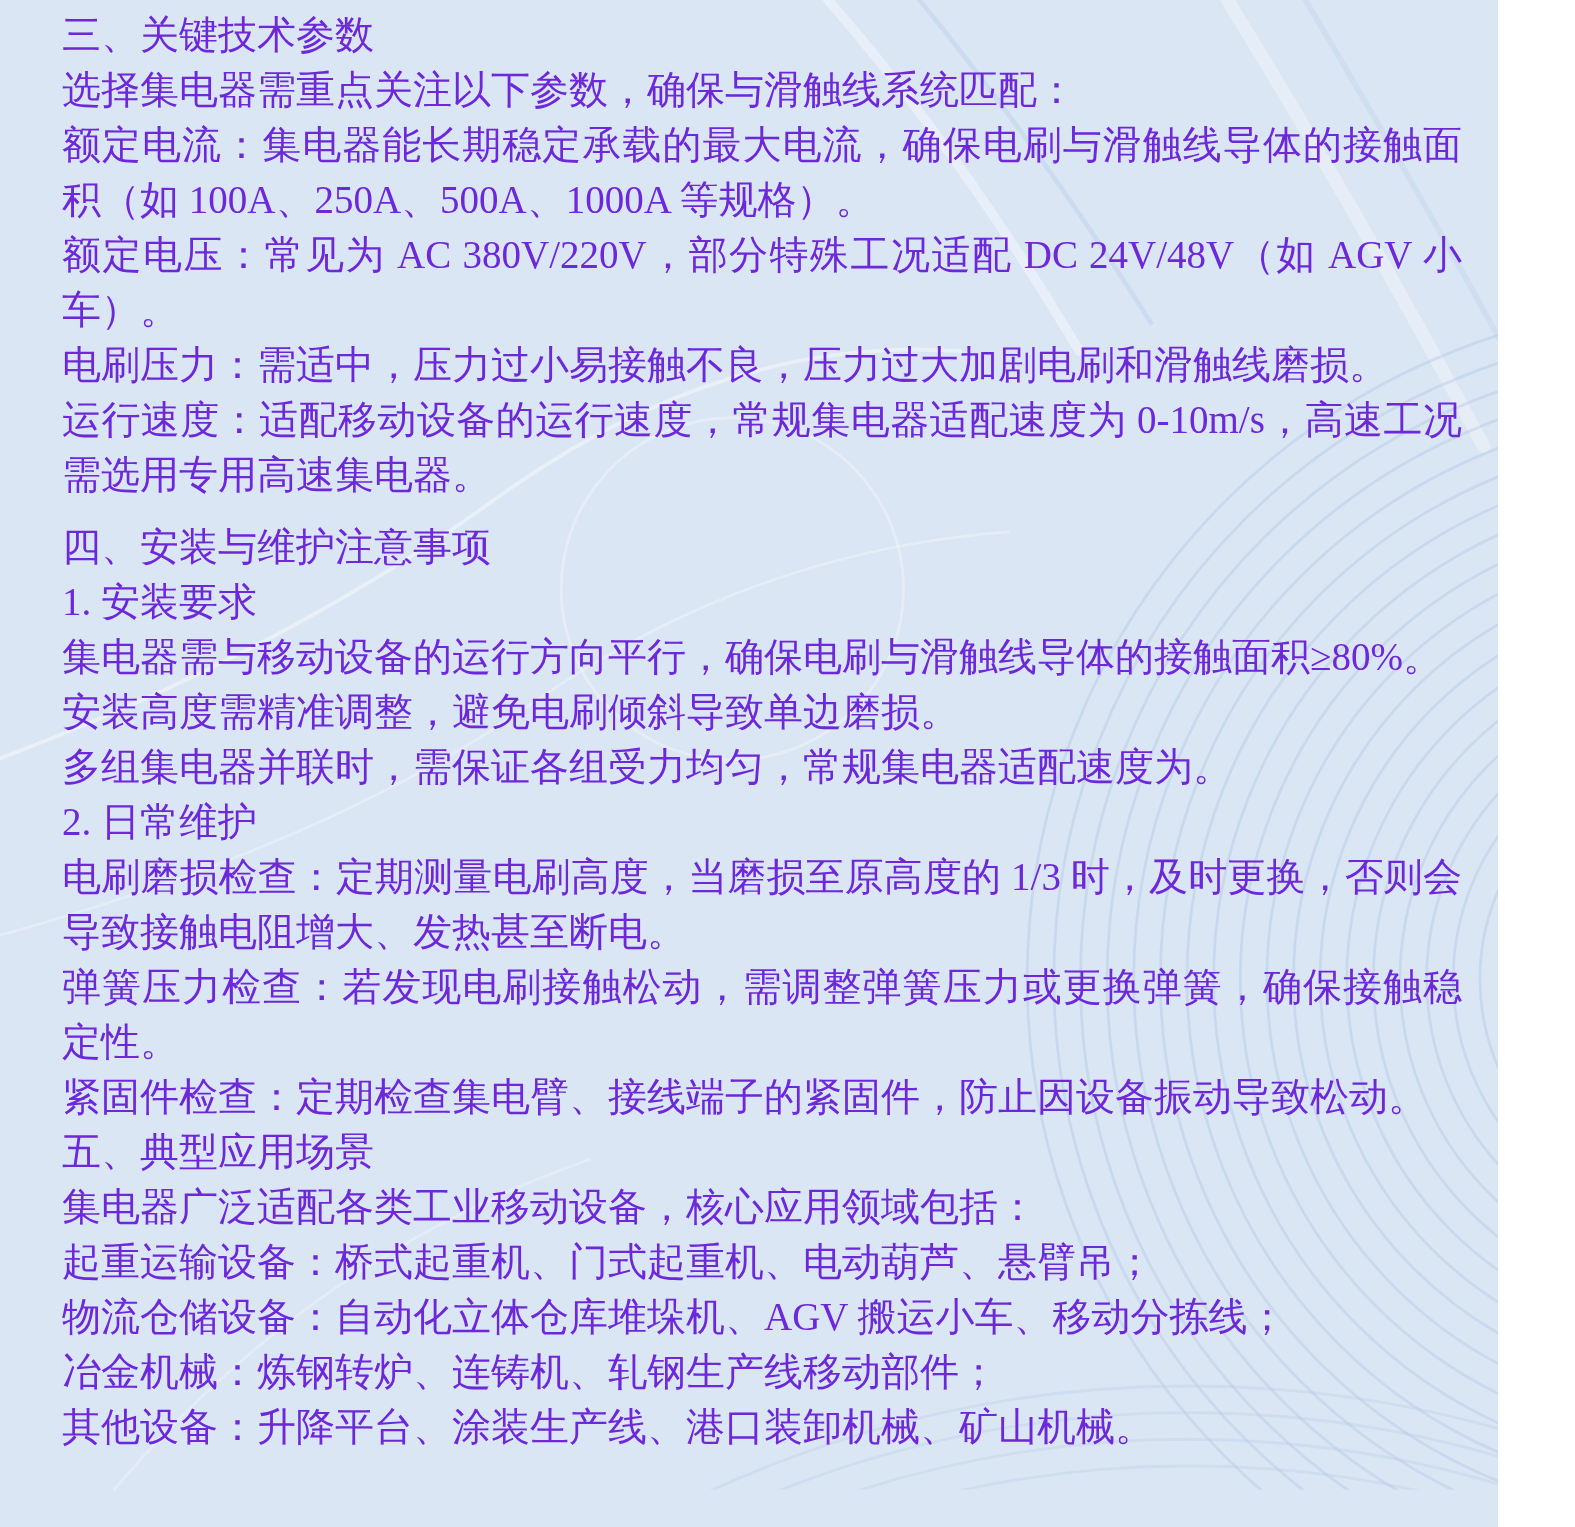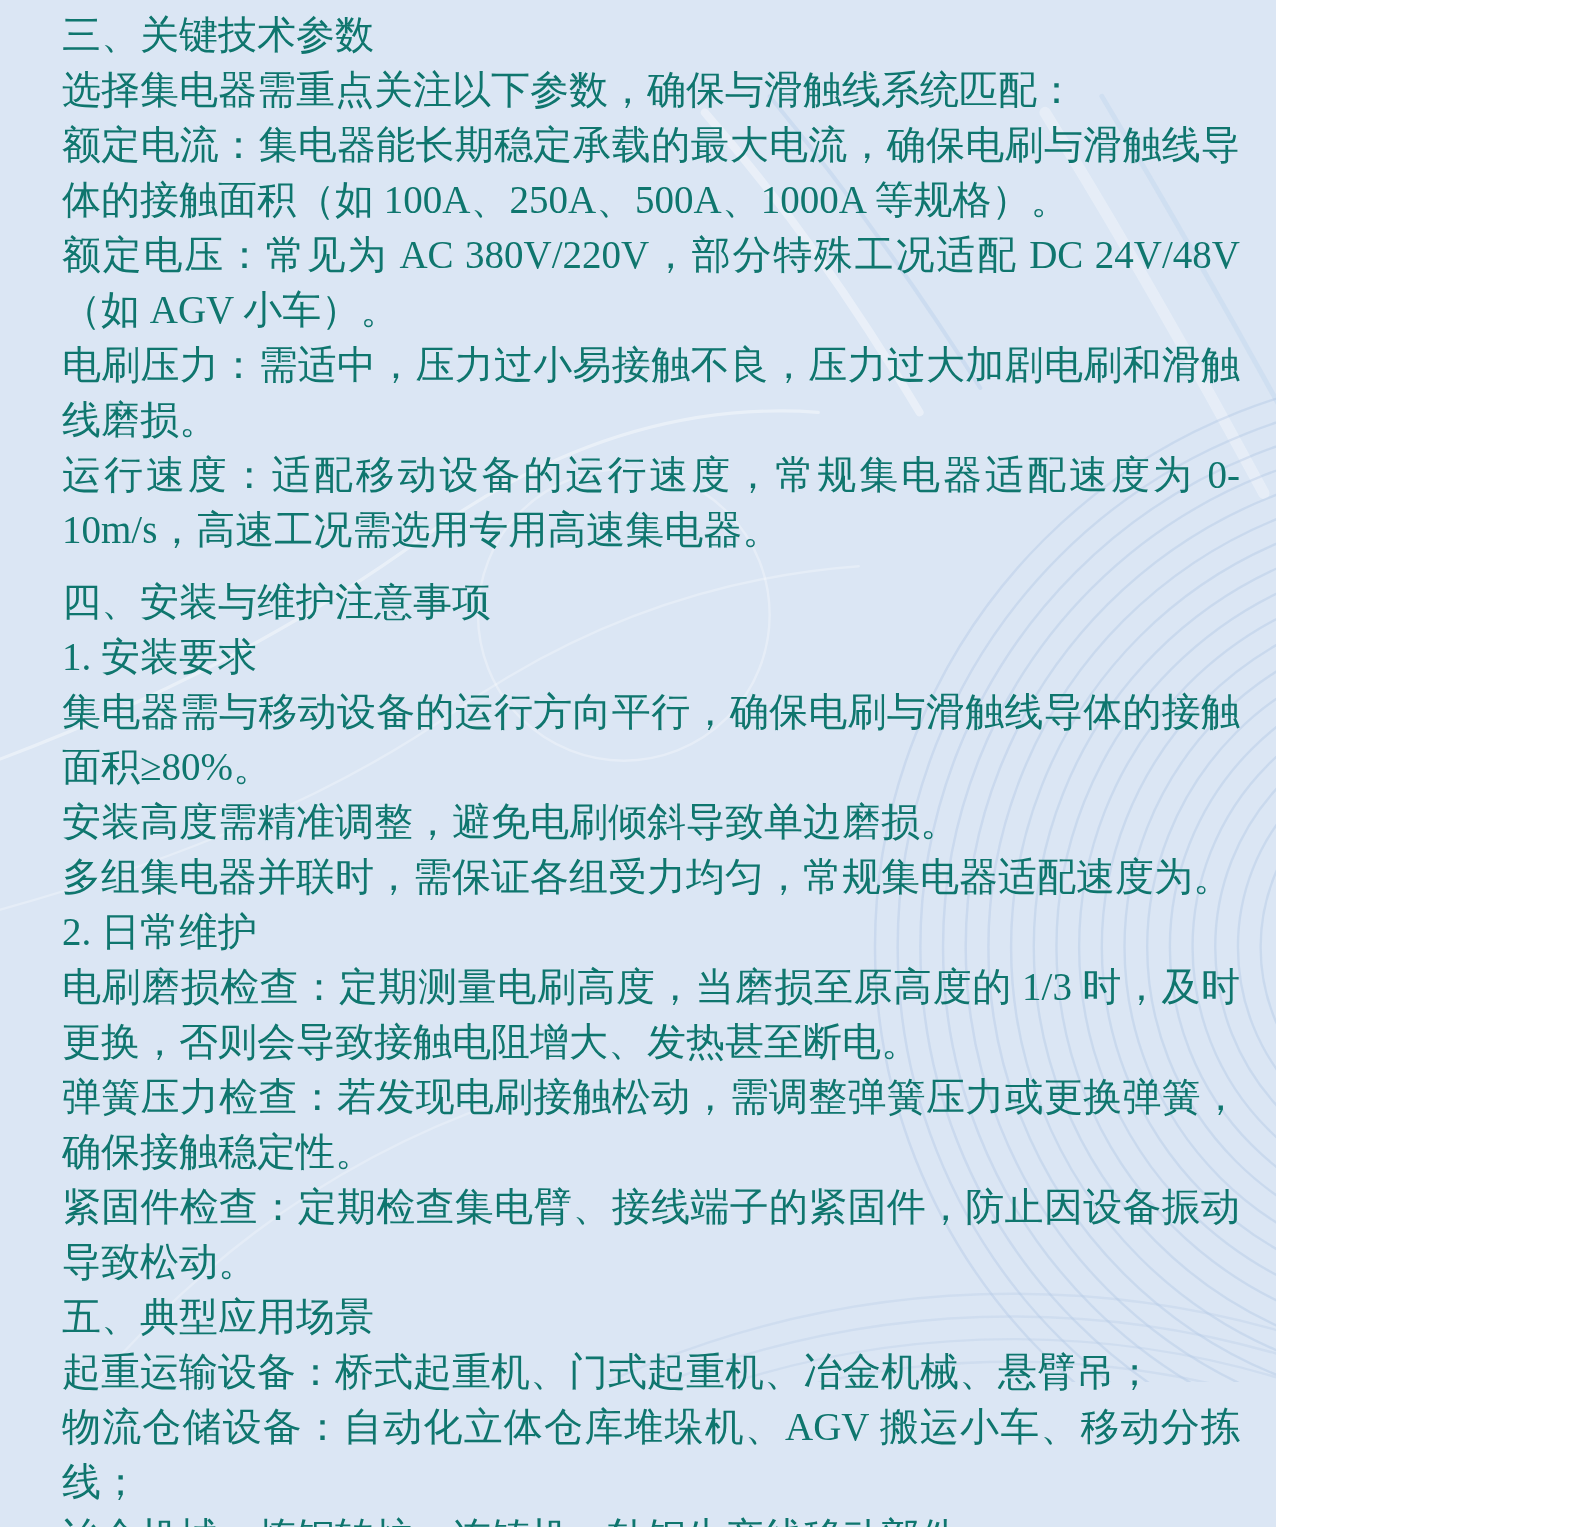--- a/index.html
+++ b/index.html
@@ -7,24 +7,24 @@
     padding: 0;
   }
   body {
     width: 1575px;
     height: 1527px;
     overflow: hidden;
     font-family: "Liberation Serif", "DejaVu Serif", serif;
   }
   .page {
     position: relative;
-    width: 1276px;
+    width: 1498px;
     height: 1527px;
     overflow: hidden;
-    color: #0f766e;
+    color: #6d28d9;
     background:
       radial-gradient(ellipse 900px 600px at -4% -6%, rgba(166,199,233,0.65), rgba(166,199,233,0) 60%),
       radial-gradient(ellipse 800px 500px at 50% 42%, rgba(240,246,252,0.55), rgba(240,246,252,0) 70%),
       linear-gradient(118deg, #cade2f1 0%, #d3e2f2 18%, #dde8f6 42%, #e7eef9 62%, #dde8f5 86%, #d8e4f3 100%);
     background-color: #dbe6f4;
   }
   .deco {
     position: absolute;
     inset: 0;
     width: 100%;
@@ -135,20 +135,21 @@
       <p data-name="paragraph">安装高度需精准调整，避免电刷倾斜导致单边磨损。</p>
       <p data-name="paragraph">多组集电器并联时，需保证各组受力均匀，常规集电器适配速度为。</p>
       <p data-name="subheading">2. 日常维护</p>
       <p data-name="paragraph">电刷磨损检查：定期测量电刷高度，当磨损至原高度的 1/3 时，及时更换，否则会导致接触电阻增大、发热甚至断电。</p>
       <p data-name="paragraph">弹簧压力检查：若发现电刷接触松动，需调整弹簧压力或更换弹簧，确保接触稳定性。</p>
       <p data-name="paragraph">紧固件检查：定期检查集电臂、接线端子的紧固件，防止因设备振动导致松动。</p>
     </section>
 
     <section data-name="section-applications">
       <h2 data-name="section-heading">五、典型应用场景</h2>
-      <p data-name="paragraph">起重运输设备：桥式起重机、门式起重机、冶金机械、悬臂吊；</p>
+      <p data-name="paragraph">集电器广泛适配各类工业移动设备，核心应用领域包括：</p>
+      <p data-name="paragraph">起重运输设备：桥式起重机、门式起重机、电动葫芦、悬臂吊；</p>
       <p data-name="paragraph">物流仓储设备：自动化立体仓库堆垛机、AGV 搬运小车、移动分拣线；</p>
       <p data-name="paragraph">冶金机械：炼钢转炉、连铸机、轧钢生产线移动部件；</p>
       <p data-name="paragraph">其他设备：升降平台、涂装生产线、港口装卸机械、矿山机械。</p>
     </section>
 
   </main>
 </div>
 
 </body></html>

